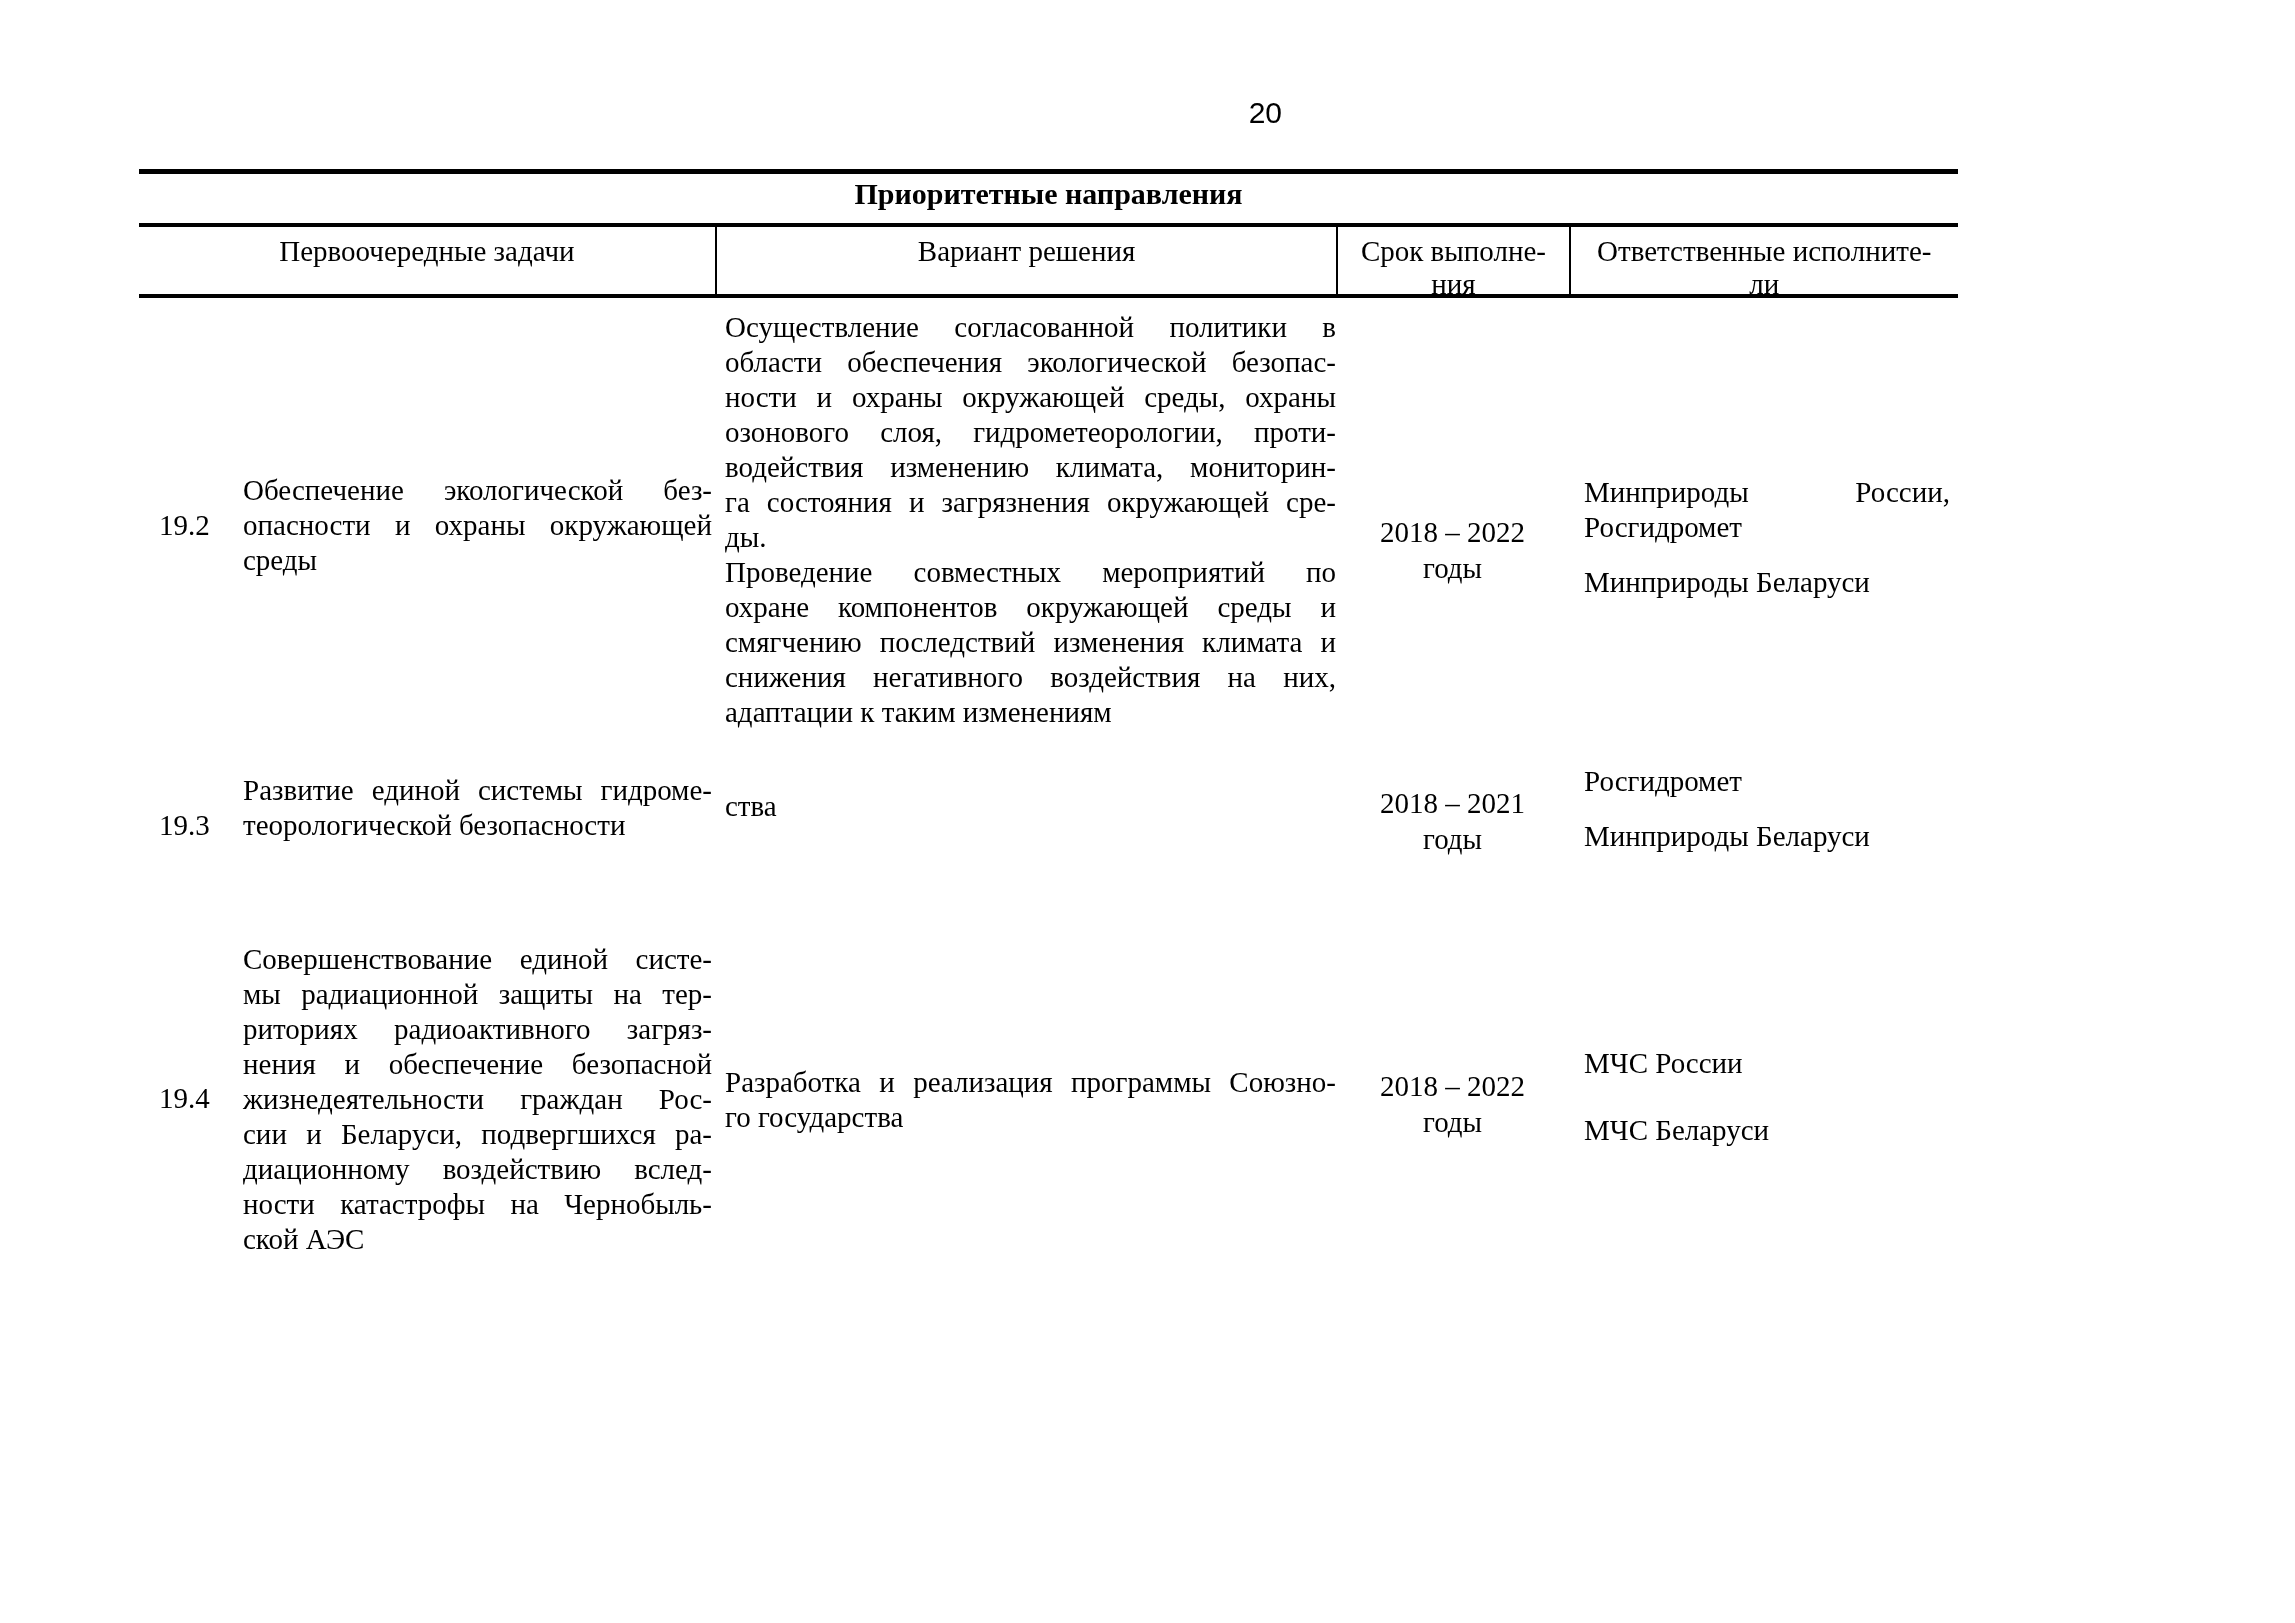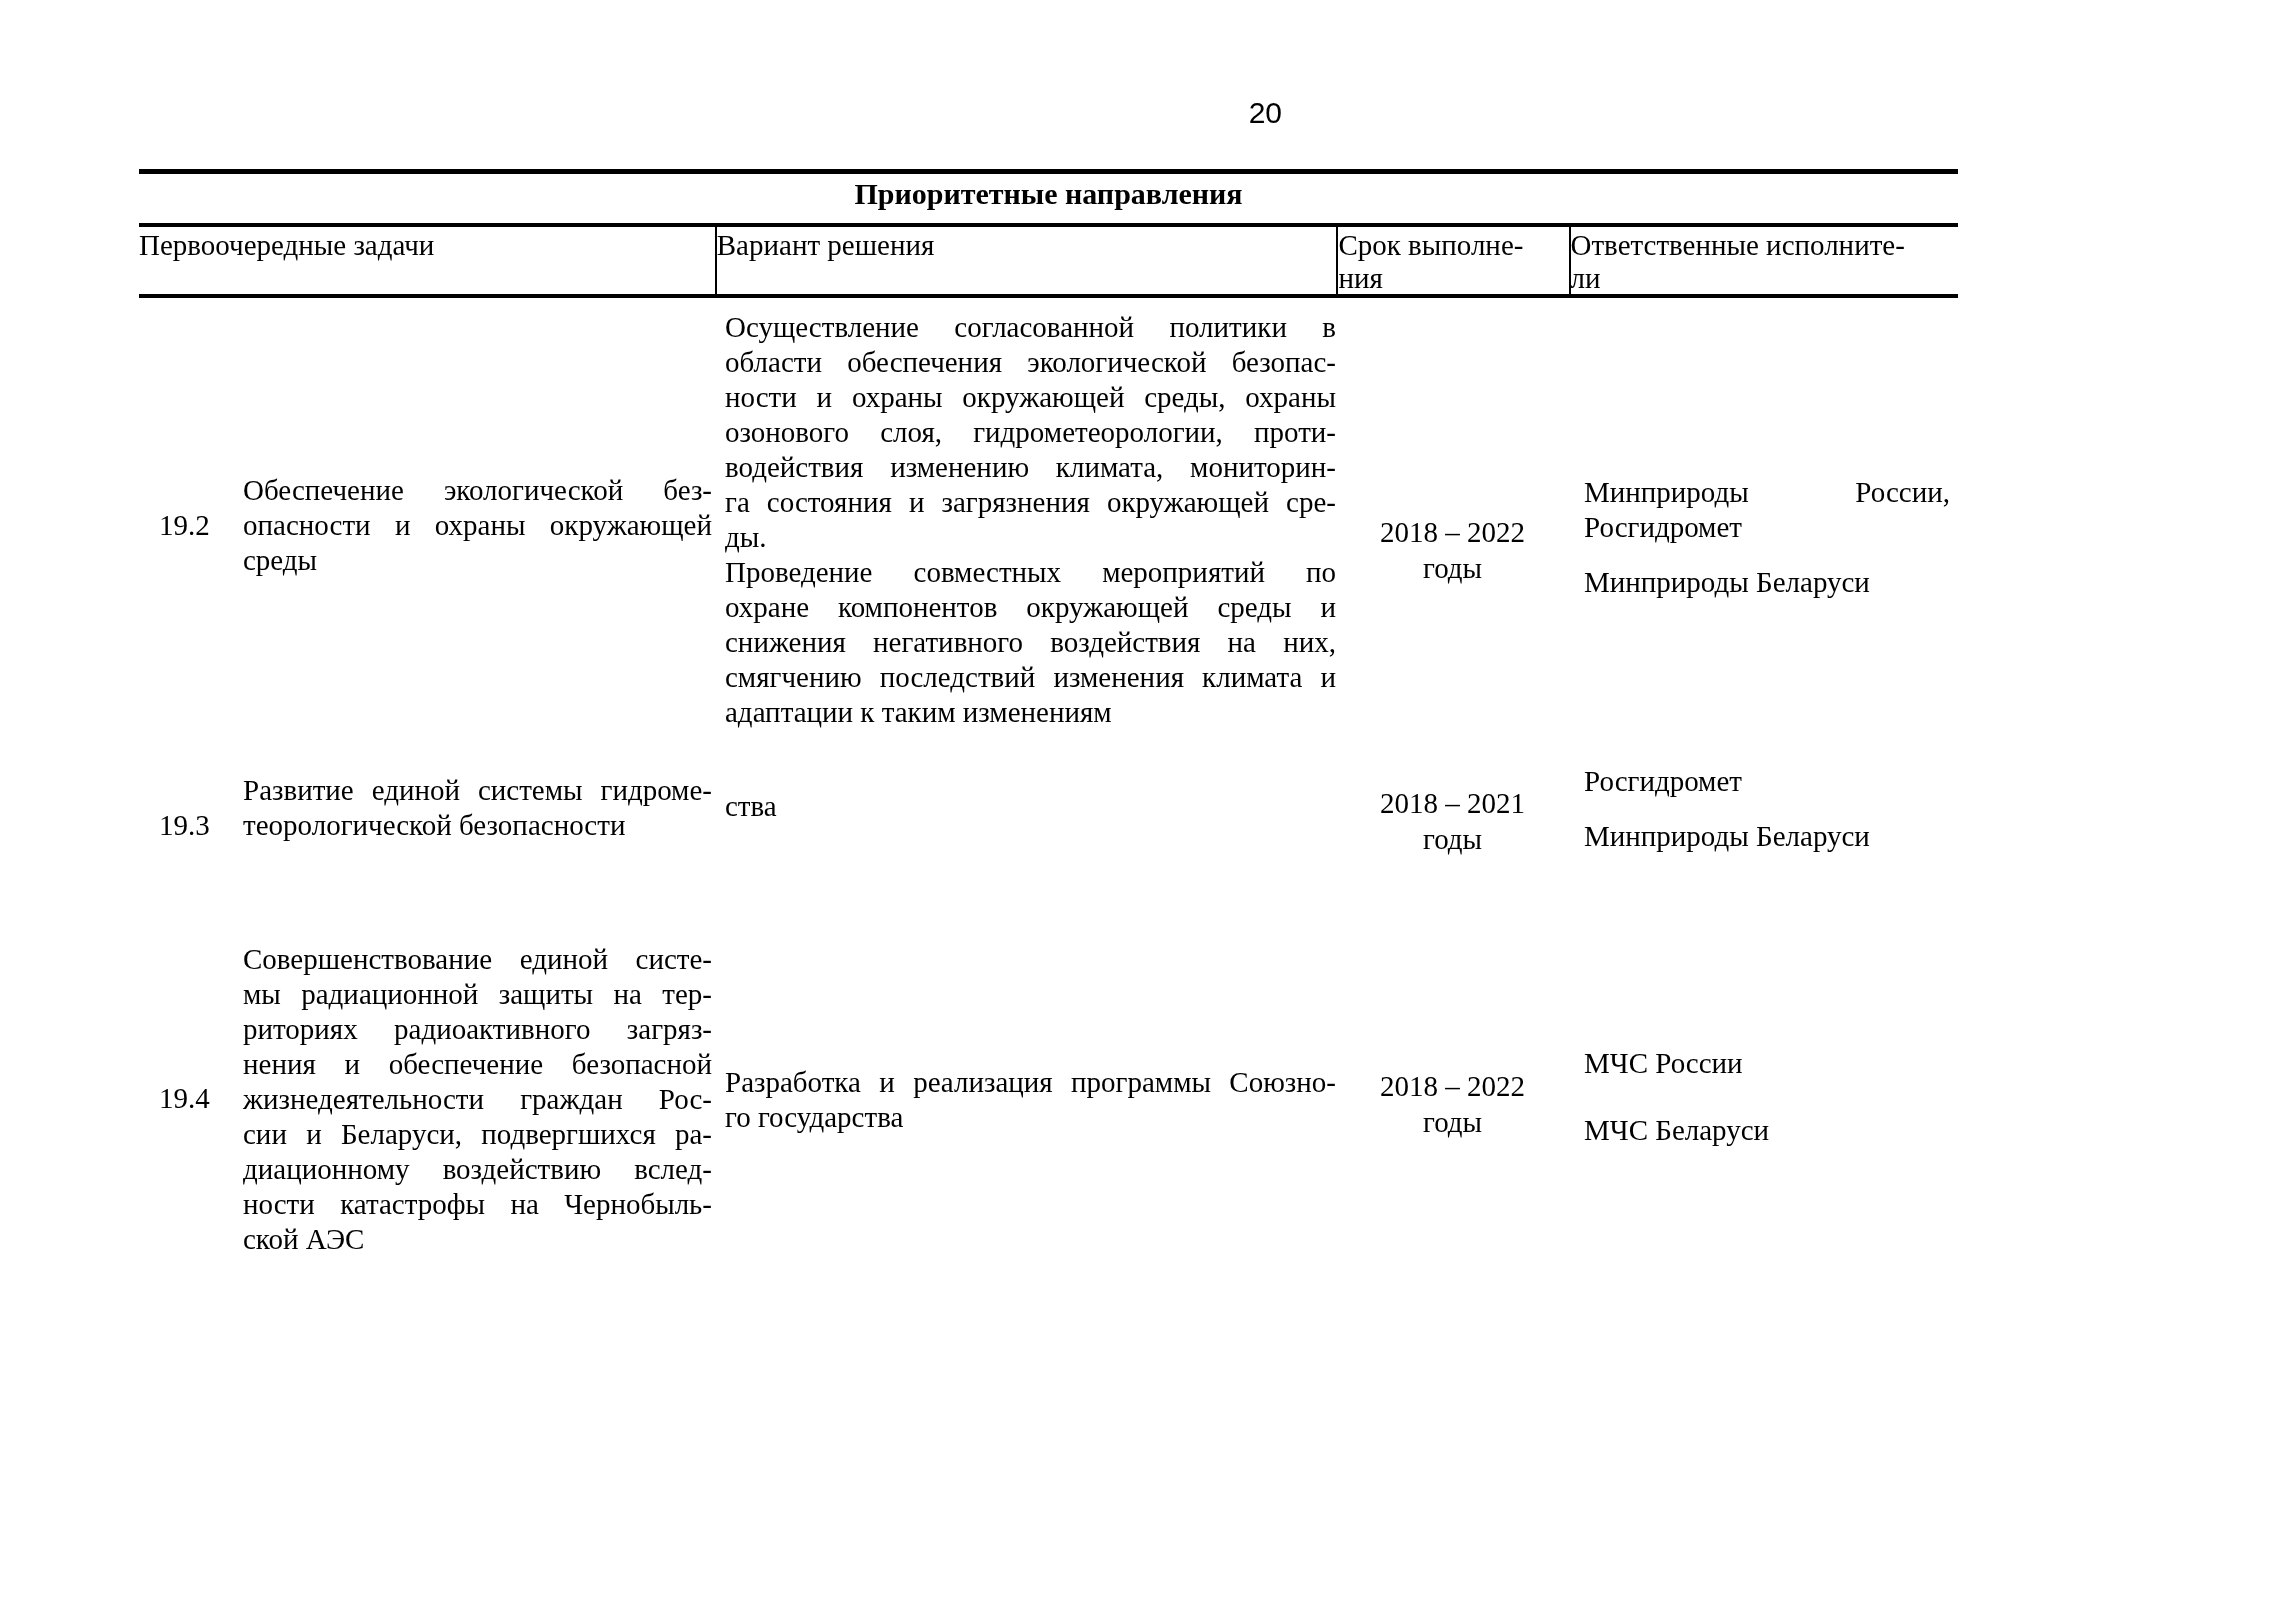--- a/index.html
+++ b/index.html
@@ -35,22 +35,23 @@
     position: absolute;
     top: 223px; left: 139px; width: 1819px; height: 75px;
     box-sizing: border-box;
     border-top: 4.6px solid #000000;
     border-bottom: 4.6px solid #000000;
     display: flex;
   }
   .hc {
     box-sizing: border-box;
     border-right: 2.6px solid #000000;
+    text-align: center;
     font-size: 29px; line-height: 33px;
-    padding-top: 2px;
+    padding-top: 8px;
   }
   .hc.last { border-right: none; }
   .cell {
     position: absolute;
     font-size: 29px;
     line-height: 35px;
     white-space: normal;
   }
   .term-cell { line-height: 36px; }
   .j { text-align: justify; text-align-last: justify; }
@@ -97,22 +98,22 @@
   <div class="cell" style="left:725px; top:310px; width:611px">
     <div class="j">Осуществление согласованной политики в</div>
     <div class="j">области обеспечения экологической безопас-</div>
     <div class="j">ности и охраны окружающей среды, охраны</div>
     <div class="j">озонового слоя, гидрометеорологии, проти-</div>
     <div class="j">водействия изменению климата, мониторин-</div>
     <div class="j">га состояния и загрязнения окружающей сре-</div>
     <div class="l">ды.</div>
     <div class="j">Проведение совместных мероприятий по</div>
     <div class="j">охране компонентов окружающей среды и</div>
+    <div class="j">смягчению последствий изменения климата и</div>
     <div class="j">снижения негативного воздействия на них,</div>
-    <div class="j">смягчению последствий изменения климата и</div>
     <div class="l">адаптации к таким изменениям</div>
   </div>
 
   <div class="cell term-cell" style="left:1336px; top:514px; width:233px">
     <div class="c">2018 – 2022</div>
     <div class="c">годы</div>
   </div>
 
   <div class="cell" style="left:1584px; top:475px; width:366px">
     <div class="j">Минприроды России,</div>

